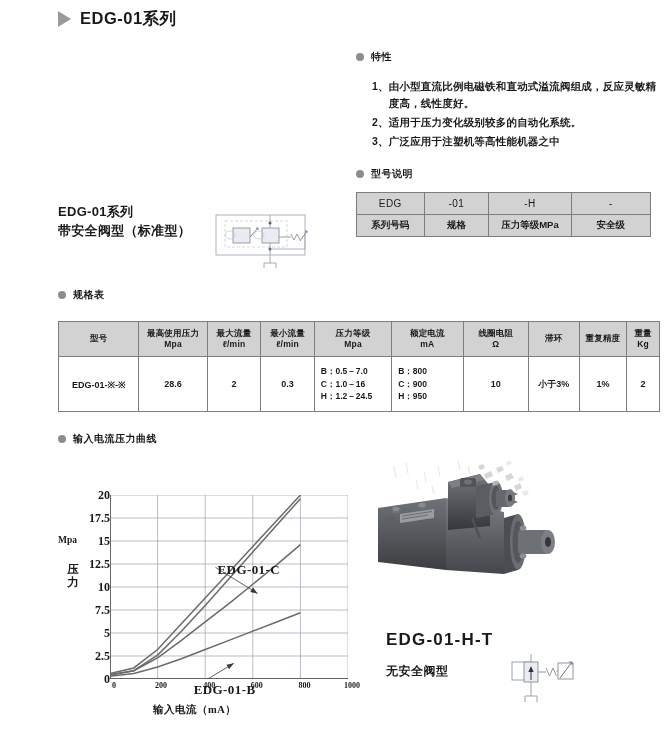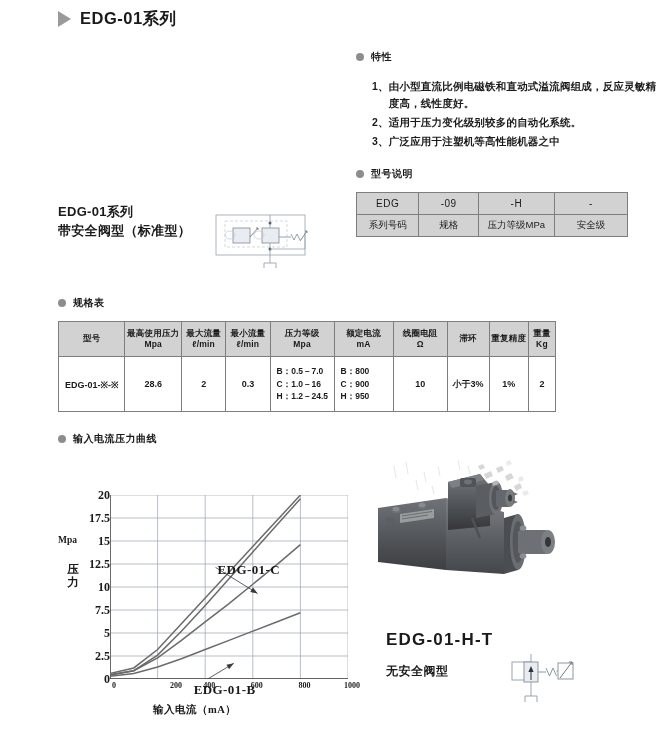--- a/index.html
+++ b/index.html
@@ -64,42 +64,42 @@
     margin-bottom: 2px;
     letter-spacing: 0.2px;
   }
   .feat-num { flex: none; }
   .feat-text { flex: 1; }
 
   
   #model-head { left: 356px; top: 167px; }
   #model-table {
     left: 356px; top: 192px;
-    width: 272px;
+    width: 295px;
     border-collapse: collapse;
     font-size: 9.5px;
     table-layout: fixed;
   }
   #model-table td {
     border: 1px solid #7e7e7e;
     text-align: center;
     vertical-align: middle;
     padding: 3px 2px;
   }
   #model-table tr.row-code td {
     background: #d2d2d2;
     height: 15px;
     font-size: 10px;
     font-weight: normal;
     letter-spacing: 0.5px;
   }
   #model-table tr.row-name td {
     background: #d2d2d2;
     height: 15px;
-    font-weight: normal;
+    font-weight: bold;
     font-size: 9.5px;
   }
   #model-table tr.row-desc td {
     background: #ffffff;
     height: 58px;
     font-weight: bold;
     font-size: 9px;
     line-height: 1.45;
   }
   #model-table td.al-left {
@@ -114,24 +114,24 @@
     font-weight: bold;
     line-height: 1.45;
     letter-spacing: 0.3px;
   }
   #symbol-std {
     left: 213px; top: 211px;
     width: 100px; height: 62px;
   }
 
   
-  #spec-head { left: 58px; top: 296px; }
+  #spec-head { left: 58px; top: 288px; }
   #spec-table {
     left: 58px; top: 321px;
-    width: 498px;
+    width: 602px;
     border-collapse: collapse;
     table-layout: fixed;
   }
   #spec-table th {
     background: #d2d2d2;
     border: 1px solid #7e7e7e;
     font-size: 8.5px;
     font-weight: bold;
     height: 30px;
     line-height: 1.3;
@@ -283,21 +283,21 @@
 <table class="abs" id="model-table">
   <colgroup>
     <col style="width:23%">
       <col style="width:22%">
       <col style="width:28%">
       <col style="width:27%">
   </colgroup>
   <tbody>
     <tr class="row-code">
       <td>EDG</td>
-      <td>-09</td>
+      <td>-01</td>
       <td>-H</td>
       <td>-</td>
     </tr>
     <tr class="row-name">
       <td>系列号码</td>
       <td>规格</td>
       <td>压力等级MPa</td>
       <td>安全级</td>
     </tr>
   </tbody>
@@ -421,21 +421,21 @@
       <div class="ytick" style="top: 138px;">5</div>
       <div class="ytick" style="top: 115px;">7.5</div>
       <div class="ytick" style="top: 92px;">10</div>
       <div class="ytick" style="top: 69px;">12.5</div>
       <div class="ytick" style="top: 46px;">15</div>
       <div class="ytick" style="top: 23px;">17.5</div>
       <div class="ytick" style="top: 0px;">20</div>
     </div>
   <div id="xtick-row">
       <div class="xtick" style="left: 0px;">0</div>
-      <div class="xtick" style="left: 62px;">200</div>
+      <div class="xtick" style="left: 47px;">200</div>
       <div class="xtick" style="left: 95.2px;">400</div>
       <div class="xtick" style="left: 142.8px;">600</div>
       <div class="xtick" style="left: 190.4px;">800</div>
       <div class="xtick" style="left: 238px;">1000</div>
     </div>
   <svg id="plot-svg" viewBox="0 0 238 184" preserveAspectRatio="none">
       <line x1="0" y1="184" x2="238" y2="184" stroke="#9aa3b0" stroke-width="0.7"></line>
       <line x1="0" y1="161" x2="238" y2="161" stroke="#9aa3b0" stroke-width="0.7"></line>
       <line x1="0" y1="138" x2="238" y2="138" stroke="#9aa3b0" stroke-width="0.7"></line>
       <line x1="0" y1="115" x2="238" y2="115" stroke="#9aa3b0" stroke-width="0.7"></line>

